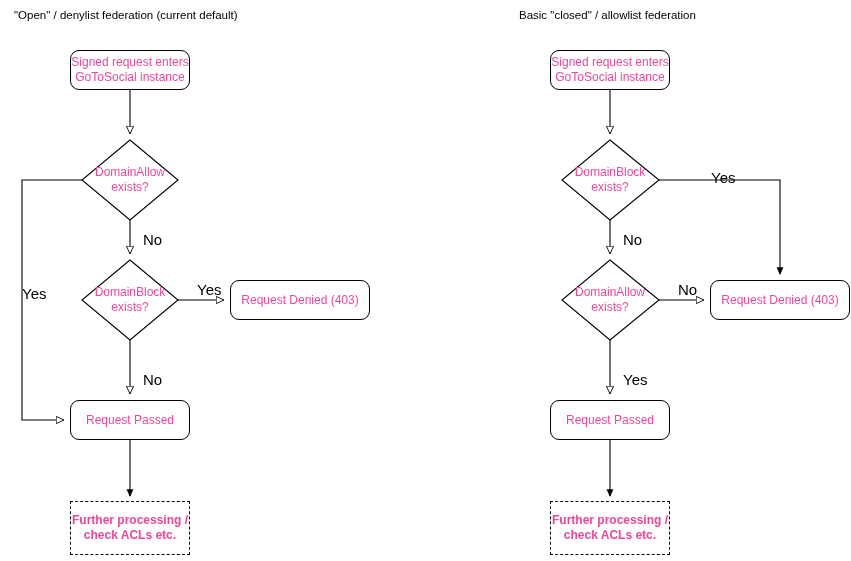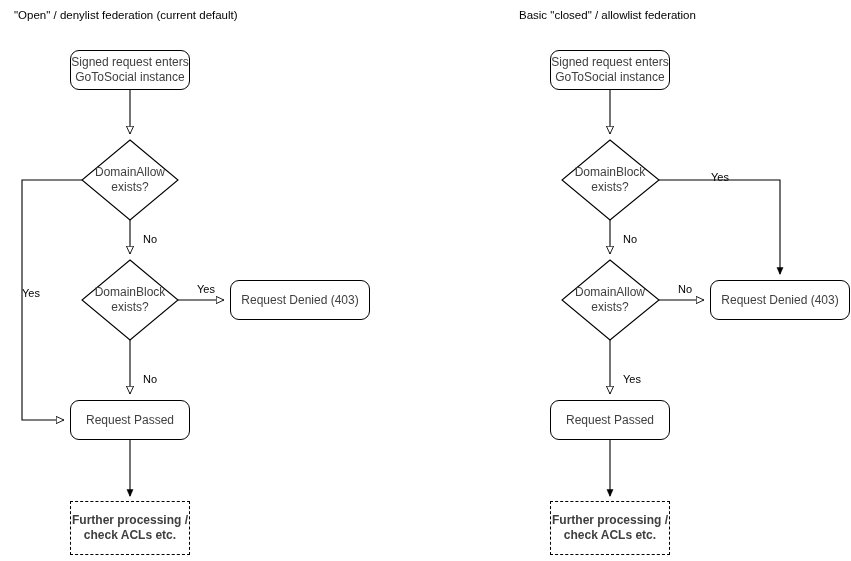--- a/index.html
+++ b/index.html
@@ -33,39 +33,39 @@
 
   .node {
     position: absolute;
     box-sizing: border-box;
     display: flex;
     align-items: center;
     justify-content: center;
     text-align: center;
     font-size: 12px;
     line-height: 15px;
-    color: #404040;
+    color: #ec4899;
     background: #ffffff;
   }
   .node.rounded {
     border: 1px solid #000000;
     border-radius: 9px;
   }
   .node.dashed {
     border: 1.4px dashed #000000;
     border-radius: 0;
     font-weight: bold;
   }
   .node.diamond-label {
     border: none;
     background: transparent;
   }
   .edge-label {
     position: absolute;
-    font-size: 11px;
+    font-size: 15px;
     line-height: 13px;
     color: #000000;
     background: transparent;
     white-space: nowrap;
   }
 </style>
 </head>
 <body>
 
 <svg id="canvas" viewBox="0 0 851 561" xmlns="http://www.w3.org/2000/svg">

